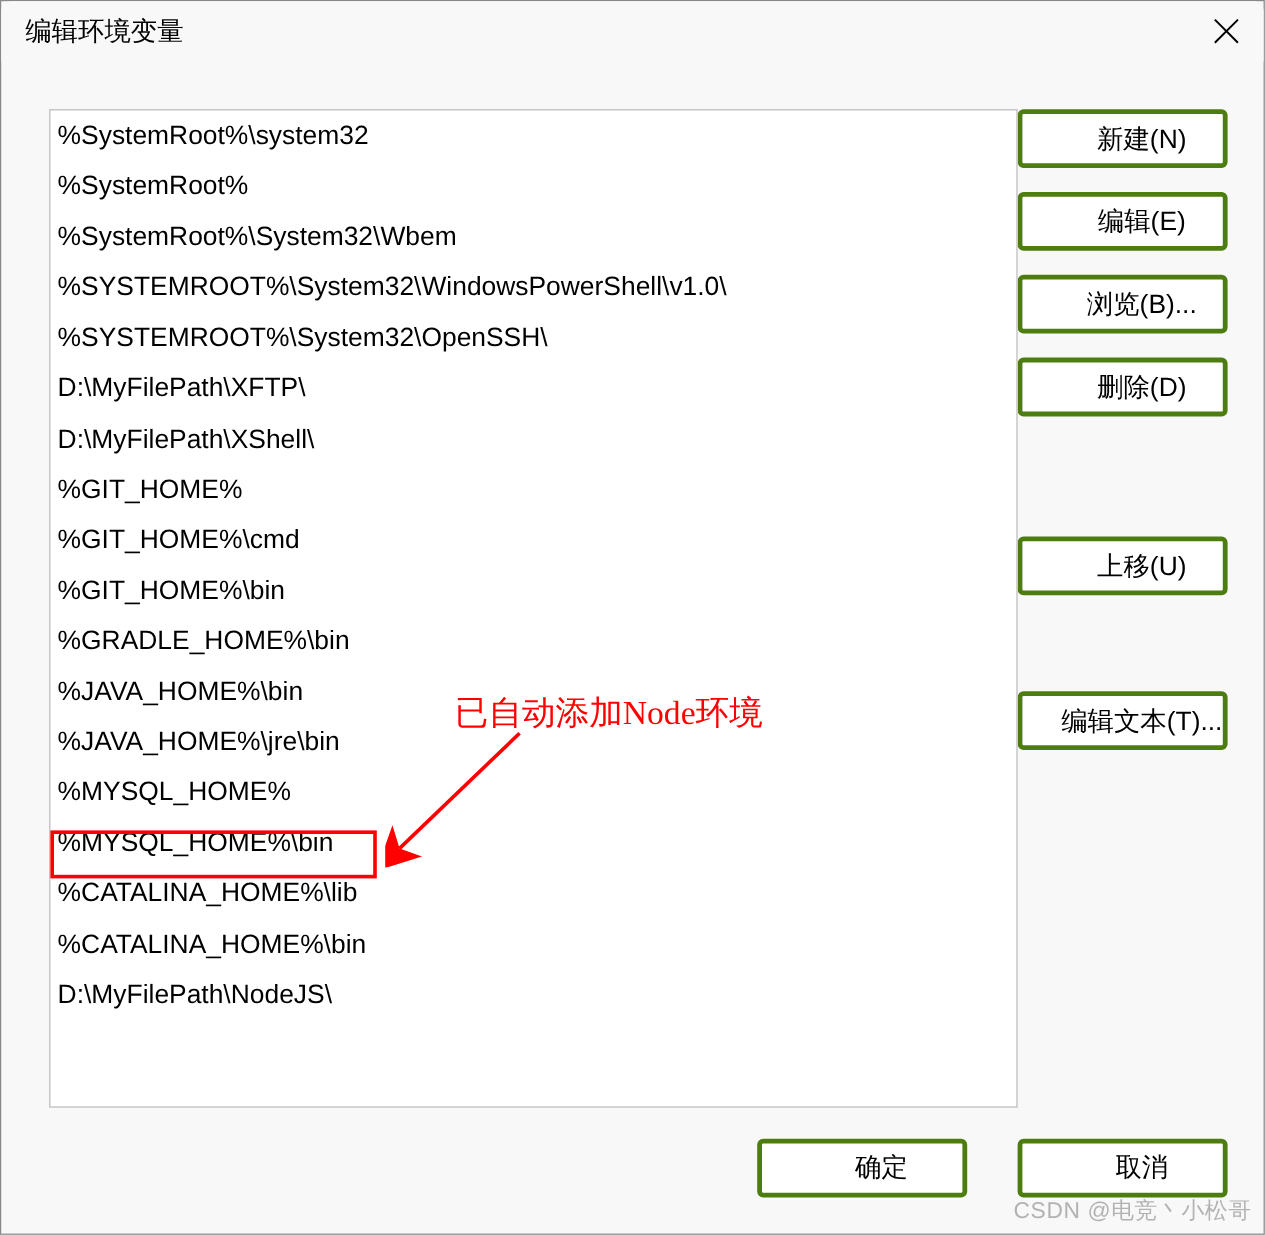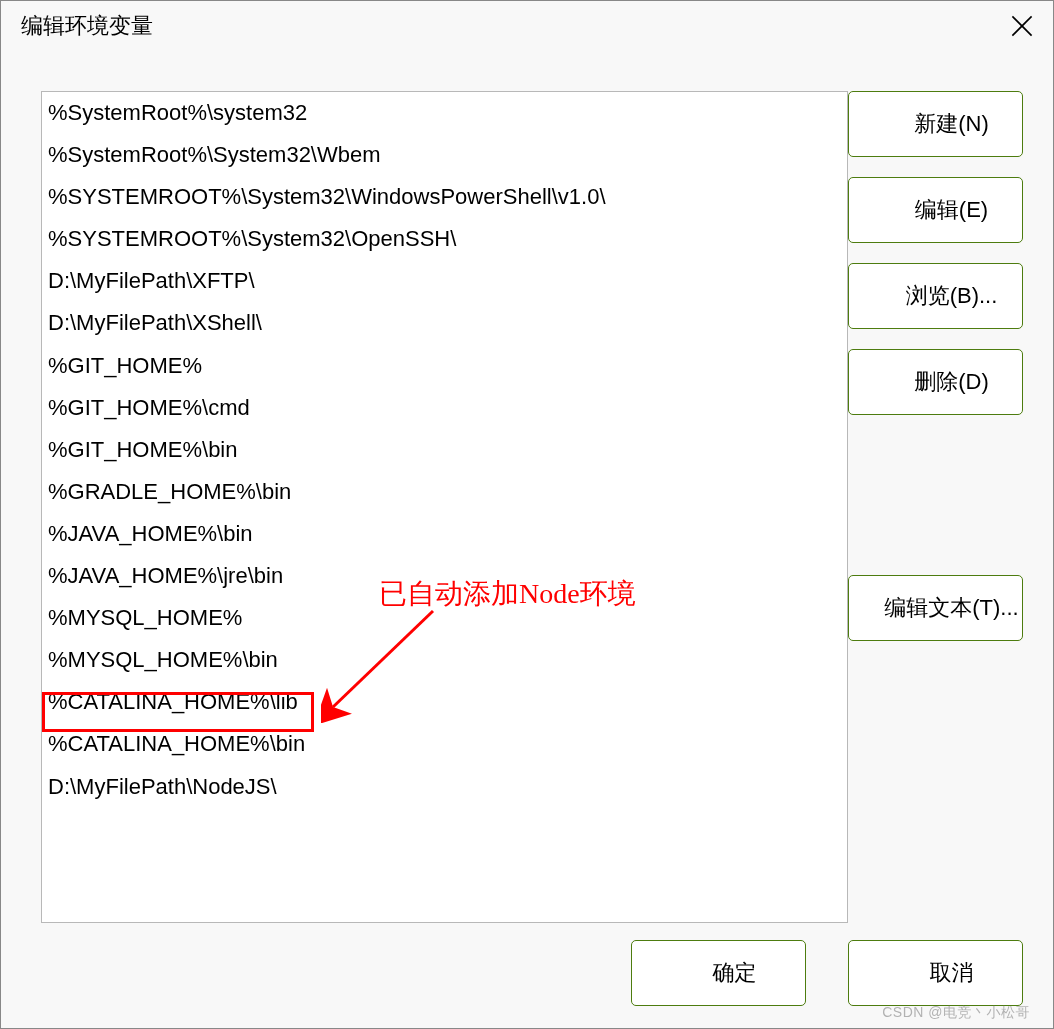--- a/index.html
+++ b/index.html
@@ -70,23 +70,23 @@
       line-height: 1.55;
       white-space: nowrap;
     }
     .buttons-panel {
       width: 175px;
       display: flex;
       flex-direction: column;
       gap: 20px;
     }
     .btn {
-      height: 66px;
+      height: 49px;
       background: #fff;
-      border: 1px solid #4d7c0f;
+      border: 4px solid #4d7c0f;
       border-radius: 5px;
       font-size: 22px;
       cursor: pointer;
       display: flex;
       align-items: center;
       justify-content: center;
       color: #000;
       padding-left: 32px;
     }
     .gap-big {
@@ -121,23 +121,23 @@
       font-weight: 400;
       pointer-events: none;
     }
     .annot-arrow {
       position: absolute;
       pointer-events: none;
     }
 
     .watermark {
       position: absolute;
-      right: 23px;
+      right: 10px;
       bottom: 6px;
-      font-size: 14px;
+      font-size: 19px;
       color: rgba(120,120,120,0.55);
       letter-spacing: 0.5px;
     }
   </style>
 </head>
 <body>
 
 <div class="dialog">
 
   <div class="titlebar">
@@ -147,20 +147,21 @@
           <line x1="1" y1="1" x2="15" y2="15"></line>
           <line x1="15" y1="1" x2="1" y2="15"></line>
         </svg>
     </span>
   </div>
 
   <div class="body-area">
 
     <div class="list-panel">
       <div class="row">%SystemRoot%\system32</div>
+      <div class="row">%SystemRoot%</div>
       <div class="row">%SystemRoot%\System32\Wbem</div>
       <div class="row">%SYSTEMROOT%\System32\WindowsPowerShell\v1.0\</div>
       <div class="row">%SYSTEMROOT%\System32\OpenSSH\</div>
       <div class="row">D:\MyFilePath\XFTP\</div>
       <div class="row">D:\MyFilePath\XShell\</div>
       <div class="row">%GIT_HOME%</div>
       <div class="row">%GIT_HOME%\cmd</div>
       <div class="row">%GIT_HOME%\bin</div>
       <div class="row">%GRADLE_HOME%\bin</div>
       <div class="row">%JAVA_HOME%\bin</div>
@@ -171,20 +172,21 @@
       <div class="row">%CATALINA_HOME%\bin</div>
       <div class="row">D:\MyFilePath\NodeJS\</div>
     </div>
 
     <div class="buttons-panel">
       <div class="btn">新建(N)</div>
       <div class="btn">编辑(E)</div>
       <div class="btn">浏览(B)...</div>
       <div class="btn">删除(D)</div>
       <div class="gap-big"></div>
+      <div class="btn">上移(U)</div>
       <div class="gap-med"></div>
       <div class="btn">编辑文本(T)...</div>
     </div>
 
   </div>
 
   <div class="footer">
     <div class="btn">确定</div>
     <div class="btn">取消</div>
   </div>

